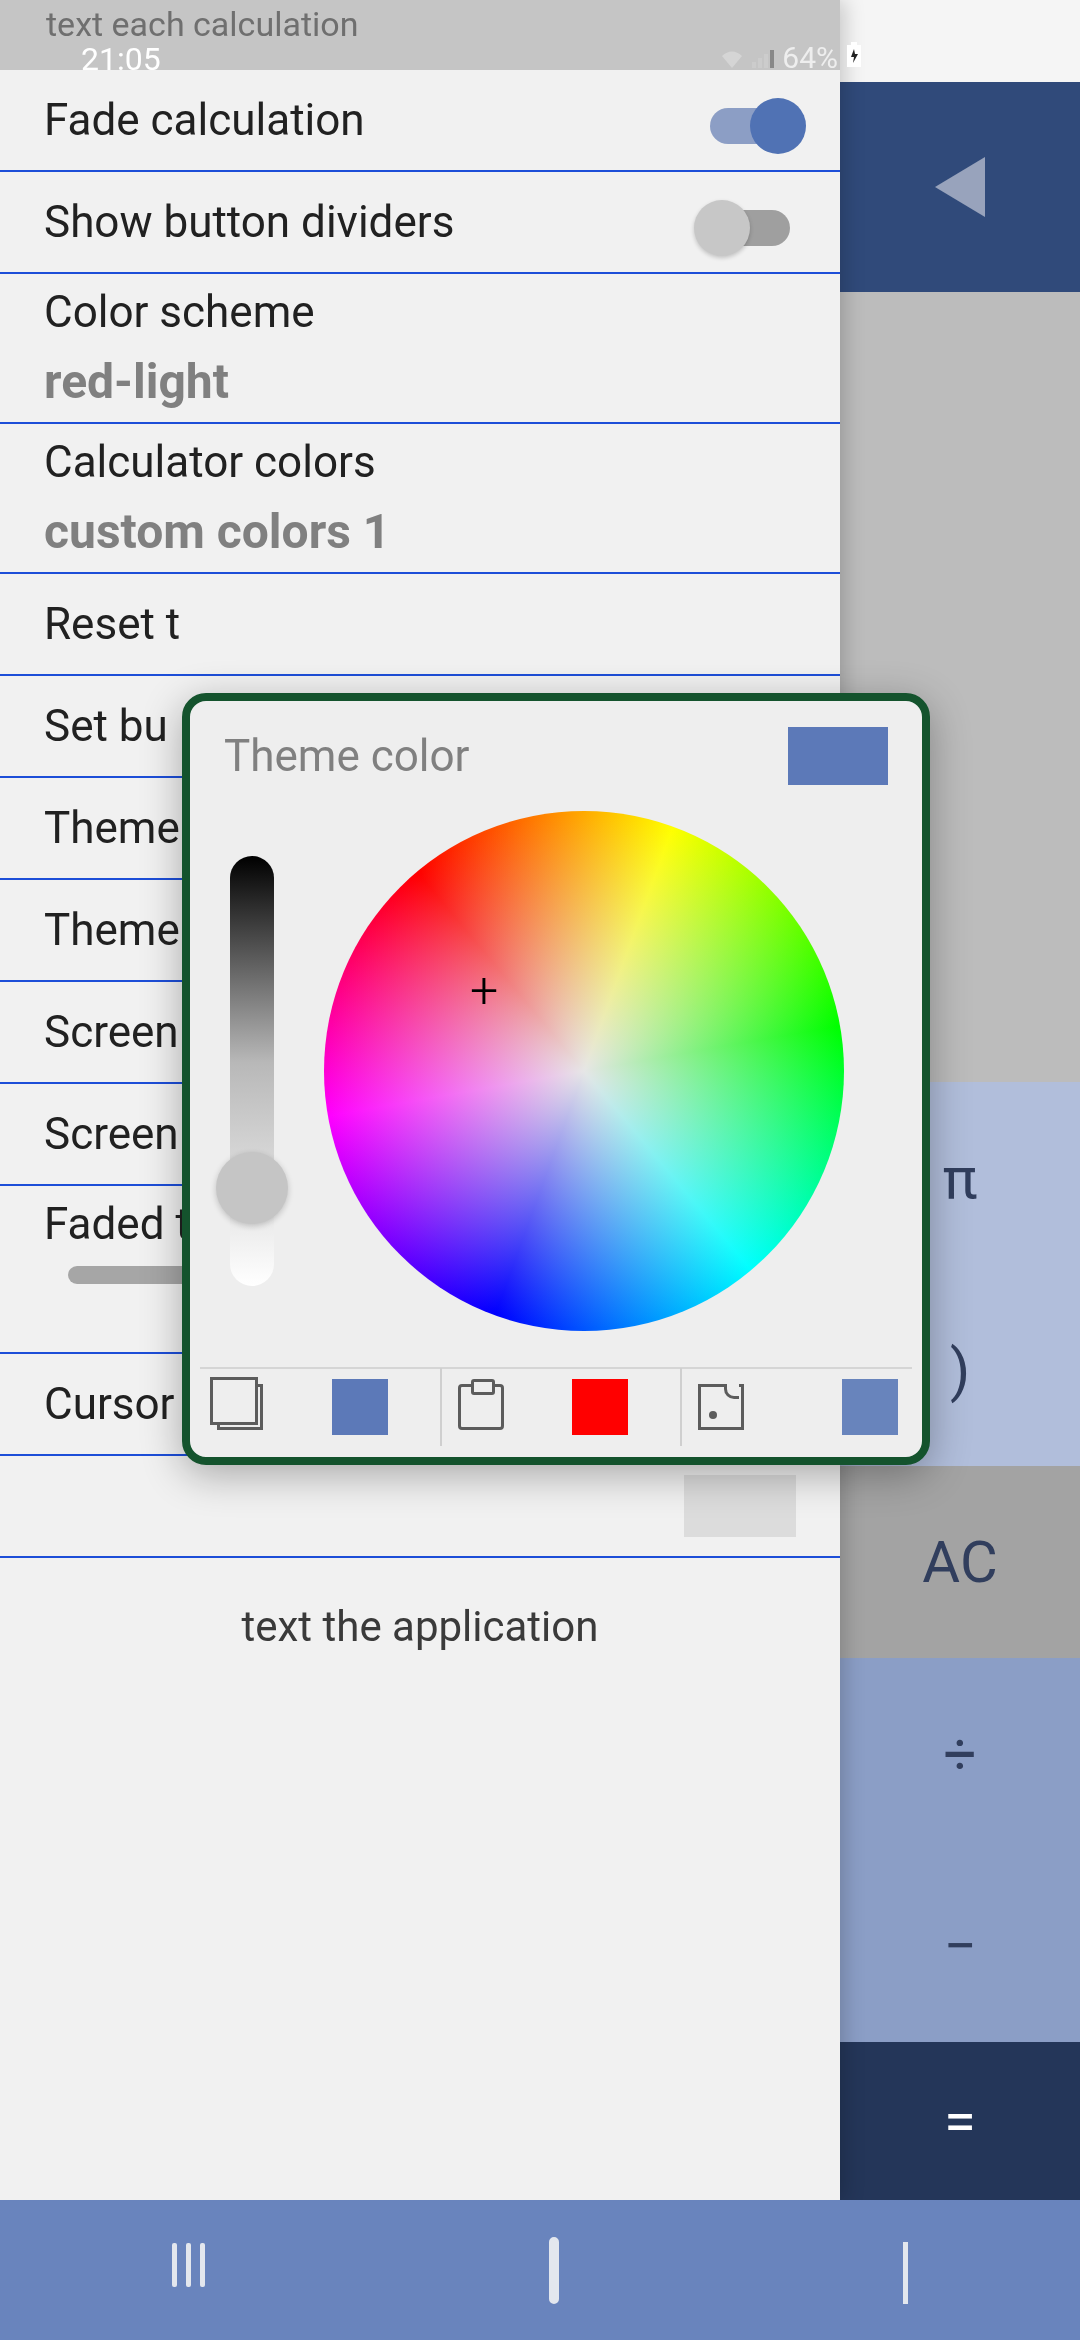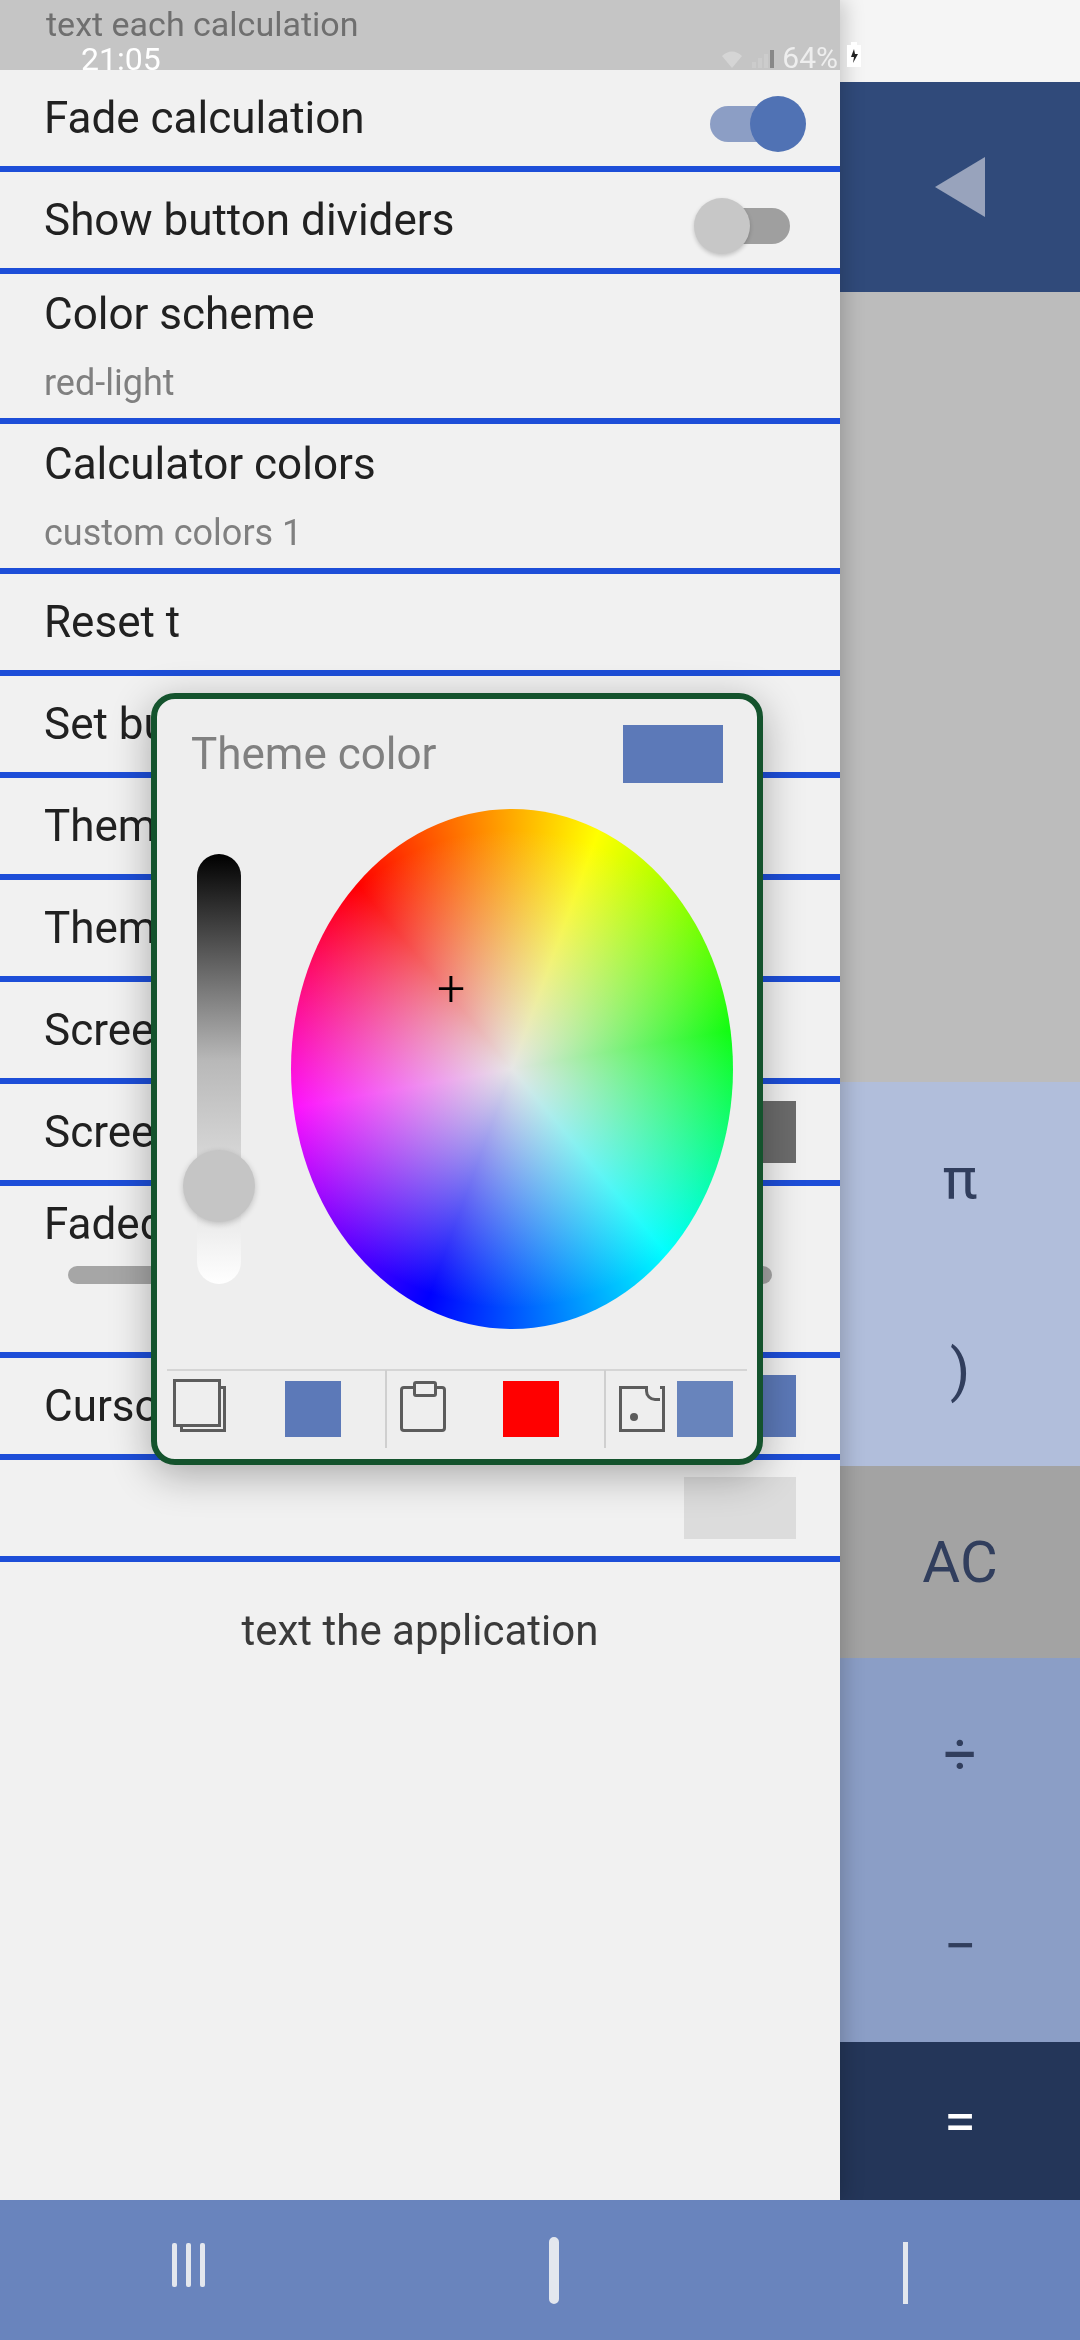--- a/index.html
+++ b/index.html
@@ -90,29 +90,29 @@
   height: 70px;
   background: #c5c5c5;
   color: #6f6f6f;
   font-size: 34px;
   padding: 4px 46px 0 46px;
   display: flex;
   align-items: flex-start;
 }
 .row {
   padding: 12px 44px;
-  border-bottom: 6px solid #1d4ed8;
+  border-bottom: 2px solid #1d4ed8;
   position: relative;
   min-height: 102px;
   display: flex;
   flex-direction: column;
   justify-content: center;
 }
 .row .title { font-size: 44px; color: #212121; }
-.row .sub { font-size: 36px; color: #808080; margin-top: 22px; }
+.row .sub { font-size: 48px; color: #808080; margin-top: 15px; font-weight: bold; }
 .row.tall { min-height: 150px; }
 .toggle {
   position: absolute;
   right: 42px;
   top: 50%;
   transform: translateY(-50%);
   width: 96px; height: 40px;
 }
 .toggle .track { width: 80px; height: 36px; border-radius: 18px; position:absolute; top:8px; left:8px;}
 .toggle .knob { width: 56px; height: 56px; border-radius: 50%; position:absolute; top:-2px;}
@@ -145,24 +145,24 @@
 .nav-bar .nav-item { color:#e3e7ee; font-size:48px; }
 .nav-recent { display:inline-flex; gap:9px; } .nav-recent span{width:5px;height:44px;background:#e3e7ee;border-radius:2px;}
 .nav-home { width:44px; height:44px; border:5px solid #e3e7ee; border-radius:12px; }
 .nav-back { width:24px; height:24px; border-left:5px solid #e3e7ee; border-bottom:5px solid #e3e7ee; transform:rotate(45deg); }
 
 .dialog-scrim {
   position:absolute; left:0; top:0; width:1080px; height:2340px;
 }
 .dialog {
   position:absolute;
-  left:151px; top:693px;
-  width:612px; height:772px;
+  left:182px; top:693px;
+  width:748px; height:772px;
   background:#eeeeee;
-  border:6px solid #14532d;
+  border:8px solid #14532d;
   border-radius:24px;
   box-shadow:0 10px 40px rgba(0,0,0,.3);
 }
 .dialog-header {
   display:flex; align-items:center; justify-content:space-between;
   padding:26px 34px 14px 34px;
 }
 .dialog-title { font-size:44px; color:#808080; }
 .dialog-swatch { width:100px; height:58px; background:#5c79b8; }
 .picker-area {

